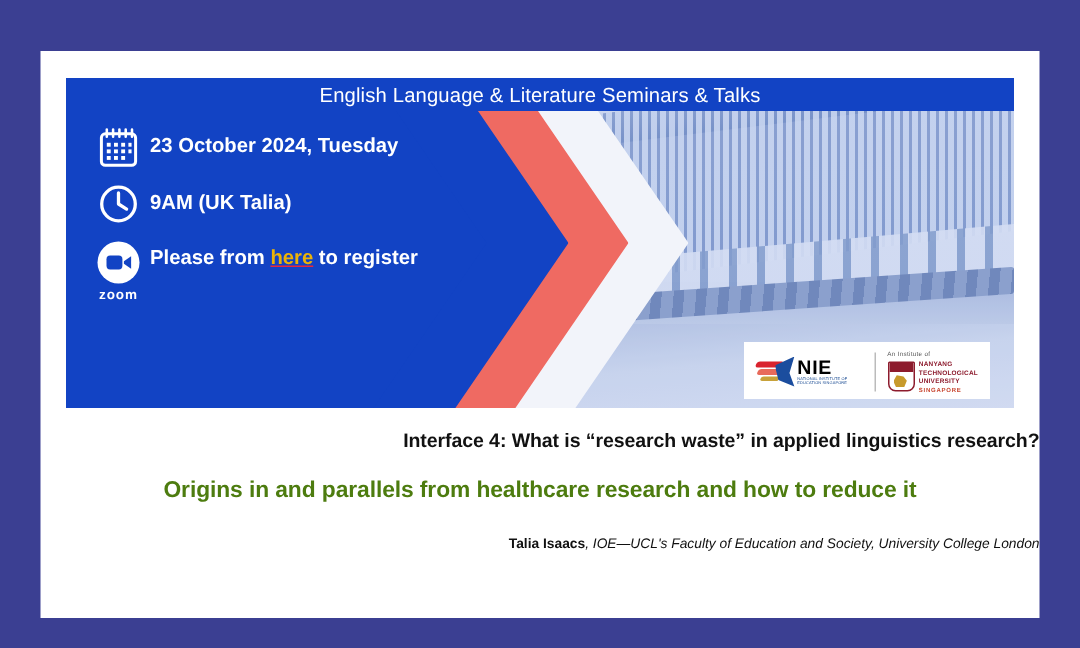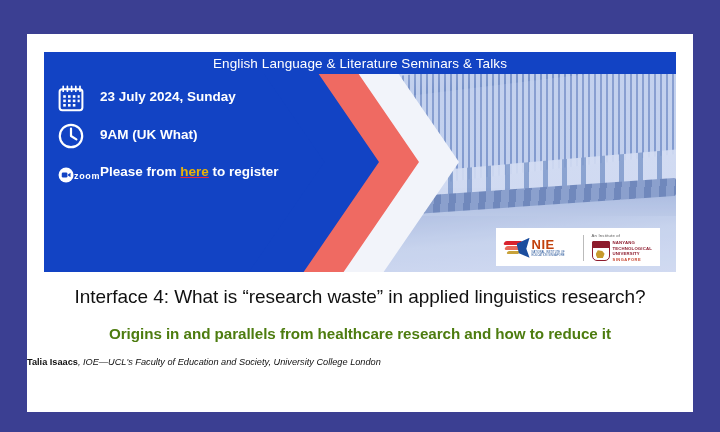--- a/index.html
+++ b/index.html
@@ -198,21 +198,21 @@
   }
   .info-row {
     display: flex;
     align-items: flex-start;
     margin-bottom: 10px;
   }
   .info-icon {
     width: 42px;
     min-width: 42px;
     display: flex;
-    flex-direction: row;
+    flex-direction: column;
     align-items: center;
     justify-content: flex-start;
     padding-top: 1px;
   }
   .info-text {
     color: #ffffff;
     font-weight: bold;
     font-size: 13.5px;
     line-height: 18px;
     padding-top: 4px;
@@ -283,21 +283,21 @@
     clip-path: polygon(0 30%, 100% 0, 75% 55%, 100% 100%, 18% 78%);
   }
   .nie-text {
     display: flex;
     flex-direction: column;
     justify-content: center;
   }
   .nie-big {
     font-size: 13px;
     font-weight: bold;
-    color: #c2410c;
+    color: #000000;
     letter-spacing: .5px;
     line-height: 13px;
   }
   .nie-small {
     font-size: 2.6px;
     color: #12458f;
     line-height: 3.3px;
     letter-spacing: .1px;
     max-width: 34px;
   }
@@ -363,37 +363,38 @@
   }
 
   
   .talk-titles {
     position: absolute;
     left: 0; right: 0;
     top: 252px;
     text-align: center;
   }
   .talk-title-1 {
-    font-size: 19px;
-    font-weight: normal;
+    font-size: 13px;
+    font-weight: bold;
     color: #111111;
     letter-spacing: -0.05px;
+    text-align: right;
   }
   .talk-title-2 {
     font-size: 15.2px;
     font-weight: bold;
     color: #4d7c0f;
     margin-top: 17px;
     letter-spacing: -0.05px;
   }
   .speakers {
     position: absolute;
     left: 0; right: 0;
     top: 321px;
-    text-align: left;
+    text-align: right;
   }
   .speaker-line {
     font-size: 9.2px;
     color: #111111;
     line-height: 14px;
   }
   .speaker-line .who { font-weight: bold; }
   .speaker-line .aff { font-style: italic; }
 </style>
 </head>
@@ -442,33 +443,33 @@
                 <rect x="10" y="14.6" width="2.6" height="2.6"></rect>
                 <rect x="14.8" y="14.6" width="2.6" height="2.6"></rect>
                 <rect x="19.6" y="14.6" width="2.1" height="2.6"></rect>
                 <rect x="5.2" y="19" width="2.6" height="2.6"></rect>
                 <rect x="10" y="19" width="2.6" height="2.6"></rect>
                 <rect x="14.8" y="19" width="2.6" height="2.6"></rect>
               </g>
             </svg>
           </div>
           <div class="info-text">
-            <span>23 July 2024, Sunday</span>
+            <span>23 October 2024, Tuesday</span>
           </div>
         </div>
 
         <div class="info-row">
           <div class="info-icon">
             <svg width="26" height="26" viewBox="0 0 26 26" aria-hidden="true">
               <circle cx="13" cy="13" r="11.2" fill="none" stroke="#ffffff" stroke-width="2.2"></circle>
               <path d="M13 5.6 V13 L18.4 16.4" stroke="#ffffff" stroke-width="2.2" fill="none" stroke-linecap="round" stroke-linejoin="round"></path>
             </svg>
           </div>
           <div class="info-text">
-            <span class="line2">9AM (UK What)</span>
+            <span class="line2">9AM (UK Talia)</span>
           </div>
         </div>
 
         <div class="info-row">
           <div class="info-icon">
             <svg width="30" height="30" viewBox="0 0 30 30" aria-hidden="true">
               <circle cx="15" cy="15" r="14" fill="#ffffff"></circle>
               <rect x="7" y="10.4" width="10.6" height="9.2" rx="2.4" fill="#1243c4"></rect>
               <path d="M18.6 14.2 L23.4 10.8 V19.2 L18.6 15.8 Z" fill="#1243c4"></path>
             </svg>

